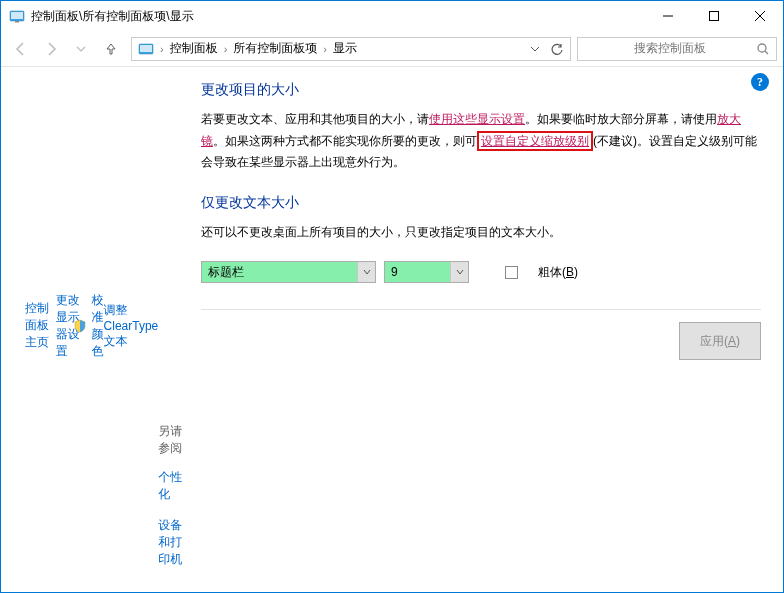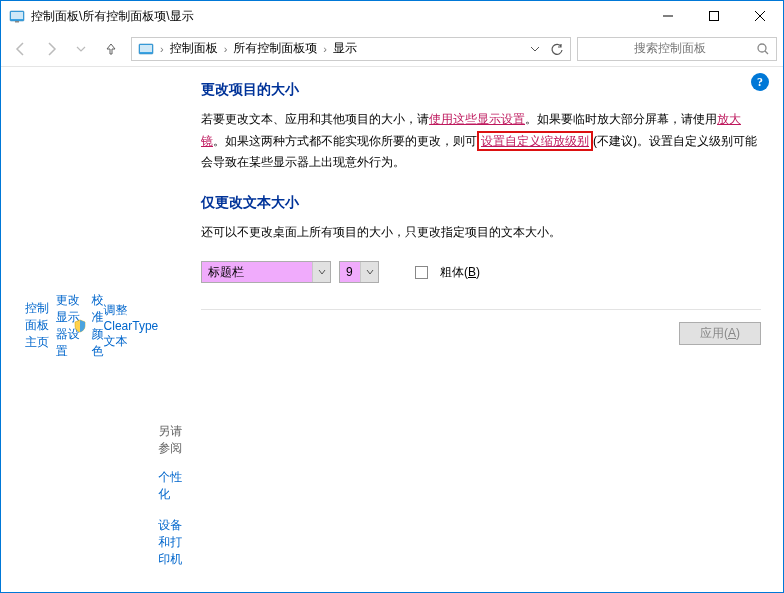--- a/index.html
+++ b/index.html
@@ -110,54 +110,55 @@
     position:absolute; top:6px; right:14px;
     width:18px;height:18px;border-radius:50%;
     background:#0078d7;color:#fff;
     display:flex;align-items:center;justify-content:center;
     font-size:12px; font-weight:bold;
     font-family: Georgia, serif;
   }
   h2.section {
     color:#003399;
     font-size:14px;
-    font-weight:bold;
+    font-weight:normal;
     margin-bottom:10px;
   }
   .para {
     font-size:12px;
     line-height:1.8;
     color:#000;
     margin-bottom:20px;
     max-width:560px;
   }
   .para a { color:#be185d; text-decoration:underline;}
   .red-box {
     border:2px solid #d11;
     padding:1px 2px;
   }
   .controls-row { margin-top:18px; display:flex; align-items:center; gap:8px;}
   .combo {
     border:1px solid #adadad;
     height:22px;
-    background:#f0abfc;
+    background:#86efac;
     display:flex;align-items:center;
     font-size:12px;
     color:#000;
+    gap:45px;
   }
   .combo .txt{ padding:0 8px 0 6px;}
   .combo .dd{ width:18px; display:flex;align-items:center;justify-content:center;border-left:1px solid #c8c8c8;height:100%; background:#e1e1e1;}
   .combo.small .txt{ width:20px; text-align:left;}
   .combo.wide .txt{ width:110px;}
-  .checkbox-wrap{ display:flex;align-items:center;gap:12px; font-size:12px;padding-left:28px;}
+  .checkbox-wrap{ display:flex;align-items:center;gap:20px; font-size:12px;padding-left:28px;}
   .checkbox{ width:13px;height:13px;border:1px solid #888;background:#fff;}
   .hr { border:none; border-top:1px solid #e3e3e3; margin:26px 0 12px 0; max-width:560px;}
   .apply-row{ display:flex; justify-content:flex-end; max-width:560px;}
   .btn {
-    min-width:80px; height:23px;
+    min-width:80px; height:38px;
     border:1px solid #adadad;
     background:#e1e1e1;
     color:#888;
     font-size:12px;
     display:flex;align-items:center;justify-content:center;
     padding:0 20px;
   }
   .underline-key { text-decoration:underline; }
 </style>
 </head>

